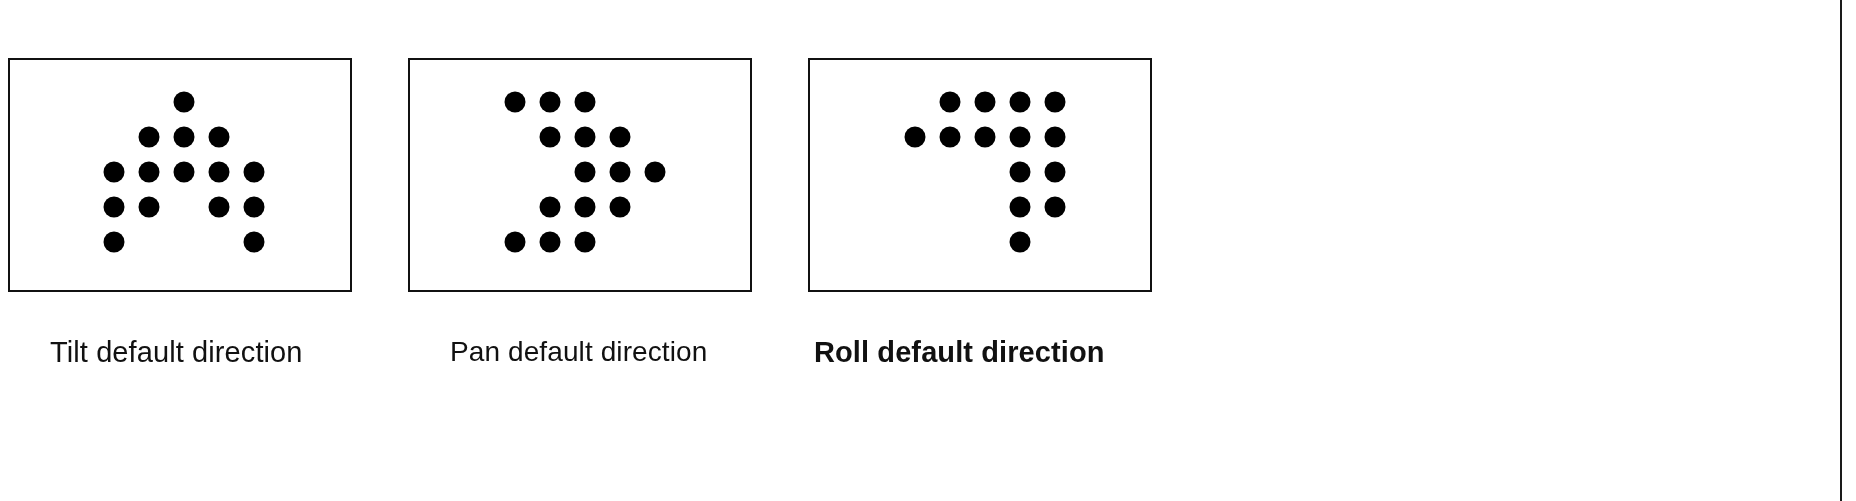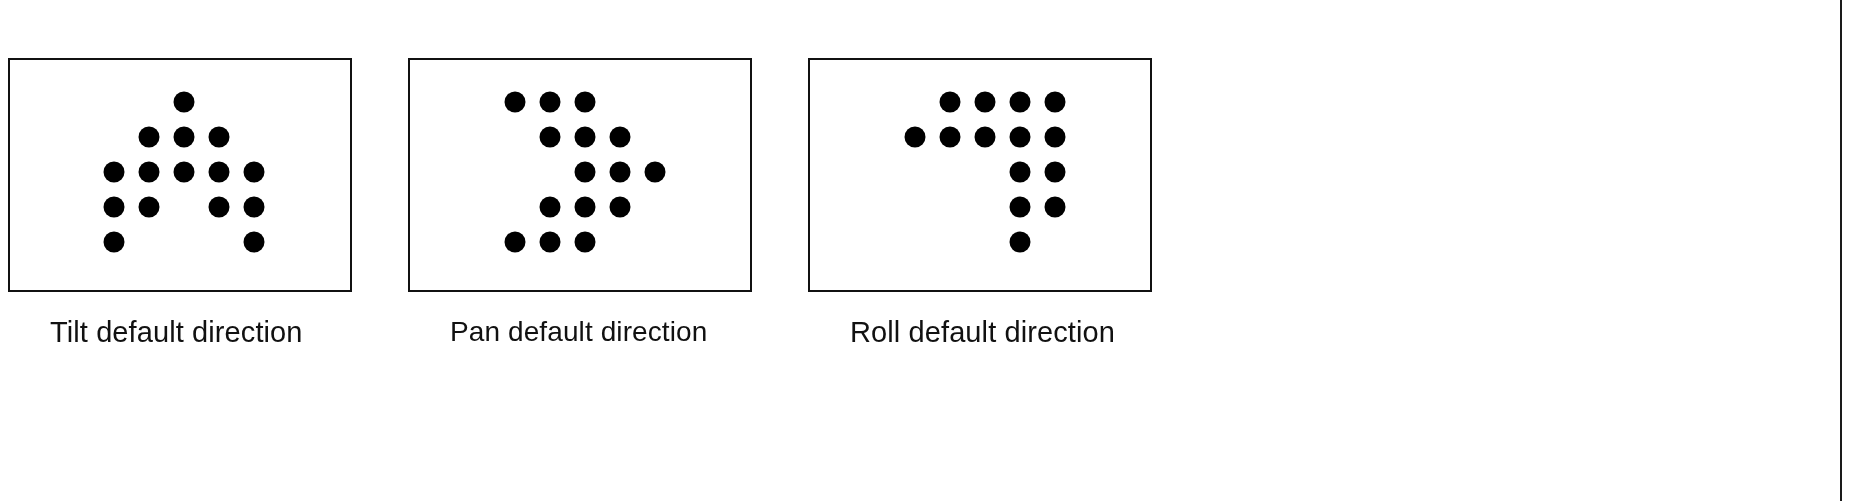--- a/index.html
+++ b/index.html
@@ -53,20 +53,21 @@
   }
 
   .panel-caption {
     position: absolute;
     white-space: nowrap;
     color: #111111;
     font-size: 29px;
     font-weight: 400;
     letter-spacing: 0.1px;
     line-height: 1;
+    margin-top: 20px;
   }
 
   .edge-rule {
     position: absolute;
     background: #1a1a1a;
   }
 </style>
 </head>
 <body>
 
@@ -127,16 +128,16 @@
           <span class="dot" style="width: 21px; height: 21px; background: rgb(0, 0, 0); left: 175px; top: 77px;"></span>
           <span class="dot" style="width: 21px; height: 21px; background: rgb(0, 0, 0); left: 210px; top: 77px;"></span>
           <span class="dot" style="width: 21px; height: 21px; background: rgb(0, 0, 0); left: 245px; top: 77px;"></span>
           <span class="dot" style="width: 21px; height: 21px; background: rgb(0, 0, 0); left: 210px; top: 112px;"></span>
           <span class="dot" style="width: 21px; height: 21px; background: rgb(0, 0, 0); left: 245px; top: 112px;"></span>
           <span class="dot" style="width: 21px; height: 21px; background: rgb(0, 0, 0); left: 210px; top: 147px;"></span>
           <span class="dot" style="width: 21px; height: 21px; background: rgb(0, 0, 0); left: 245px; top: 147px;"></span>
           <span class="dot" style="width: 21px; height: 21px; background: rgb(0, 0, 0); left: 210px; top: 182px;"></span>
         </div>
       </div>
-      <div class="panel-caption" style="left: 850px; top: 318px; font-size: 29px; color: rgb(17, 17, 17);">Roll default direction</div>
+      <div class="panel-caption" style="left: 814px; top: 318px; font-size: 29px; color: rgb(17, 17, 17); font-weight: bold;">Roll default direction</div>
     </div>
     <div class="edge-rule" style="left: 1840px; top: 0px; width: 2px; height: 501px; background: rgb(26, 26, 26);"></div>
   </div>
 
 </body></html>

